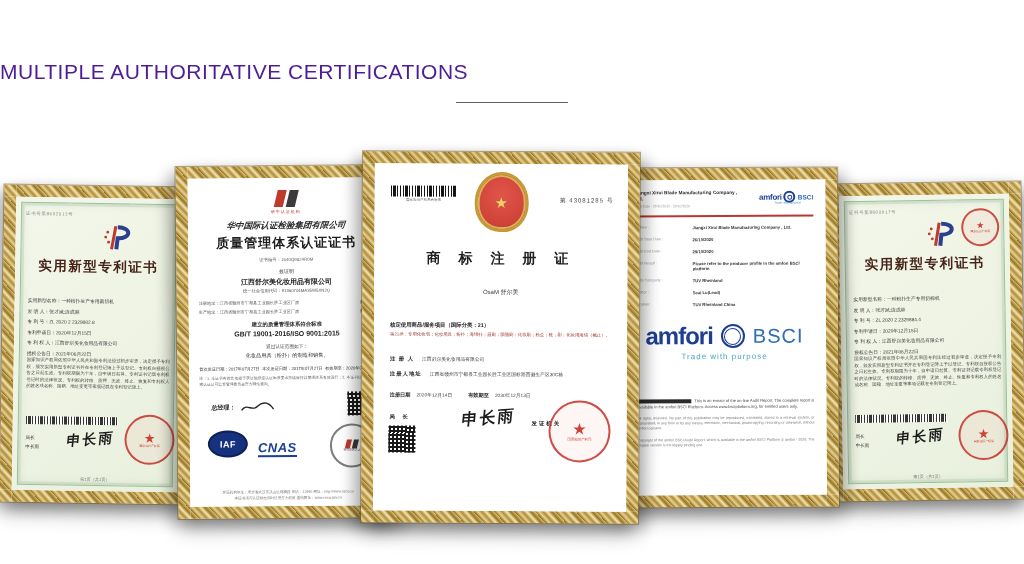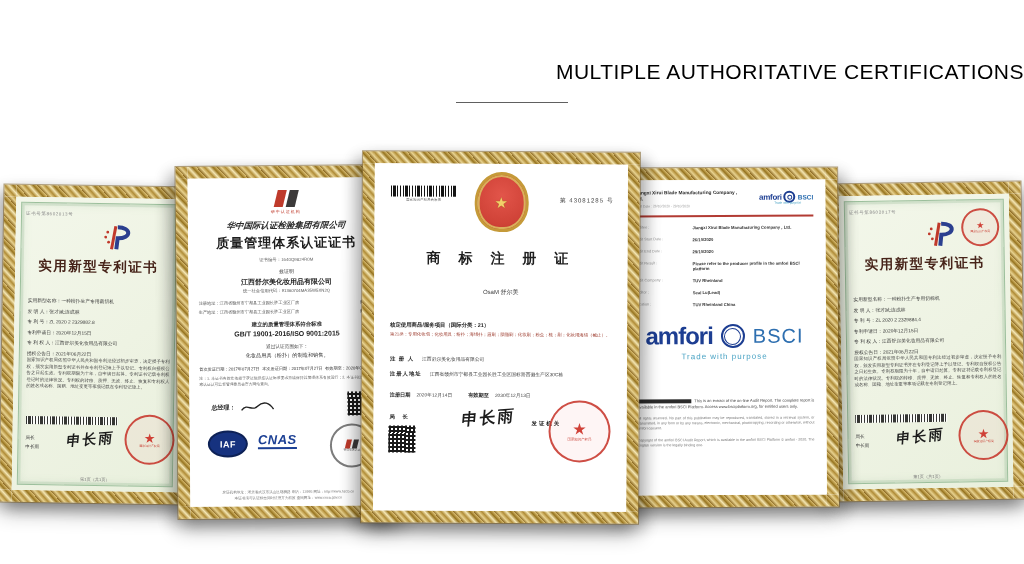--- a/index.html
+++ b/index.html
@@ -1,19 +1,19 @@
 <!DOCTYPE html>
 <html><head>
 <meta charset="utf-8">
 <style>
   html,body{margin:0;padding:0;background:#fff;}
   .stage{position:relative;width:1024px;height:564px;background:#ffffff;overflow:hidden;
          font-family:"Liberation Sans",sans-serif;color:#333;}
-  .heading{position:absolute;top:60px;left:0;right:0;text-align:right;font-size:21px;
-           font-weight:400;color:#000000;letter-spacing:.5px;}
+  .heading{position:absolute;top:60px;left:0;right:0;text-align:left;font-size:21px;
+           font-weight:400;color:#4c1d95;letter-spacing:.5px;}
   .heading-rule{position:absolute;top:102px;left:456px;width:112px;height:0;border-top:1.5px solid #606060;}
 
   
   .frame{position:absolute;box-sizing:border-box;border:12px solid #c9a44e;
          border-image:repeating-linear-gradient(47deg,#8f6d26 0px,#e8d28f 3px,#b08c37 6px,#f4e6b3 9px,#97741f 12px,#d9bd72 15px) 12;
          background:#fff;outline:1px solid rgba(120,90,28,.55);
          box-shadow:0 10px 20px rgba(0,0,0,.32),-9px 6px 14px rgba(0,0,0,.16),9px 6px 14px rgba(0,0,0,.16);}
   .pos-patent-left{left:2px;top:186px;width:190px;height:317px;transform:rotate(.9deg);z-index:2;}
   .pos-qms{left:177px;top:166px;width:220px;height:352px;transform:rotate(-.5deg);z-index:3;}
   .pos-tm{left:362px;top:152px;width:277px;height:371px;transform:rotate(.3deg);z-index:4;}
@@ -66,21 +66,21 @@
   .qms-std-intro{position:absolute;top:143px;left:0;width:100%;text-align:center;font-size:5.4px;font-weight:bold;color:#2a2a2a;}
   .qms-standard{position:absolute;top:152px;left:0;width:100%;text-align:center;font-size:7px;font-weight:bold;color:#1e1e1e;}
   .qms-scope-intro{position:absolute;top:165px;left:0;width:100%;text-align:center;font-size:4.7px;color:#444;}
   .qms-scope{position:absolute;top:174px;left:0;width:100%;text-align:center;font-size:5.2px;color:#2e2e2e;}
   .qms-dates{position:absolute;top:188px;left:10px;right:8px;display:flex;justify-content:space-between;font-size:4.2px;color:#333;}
   .qms-fine{position:absolute;top:198px;left:10px;right:8px;font-size:3.8px;line-height:1.5;color:#666;text-align:justify;}
   .qms-signer{position:absolute;top:222px;left:22px;display:flex;align-items:center;gap:4px;font-size:6px;font-weight:bold;color:#222;}
   .qms-qr{position:absolute;top:214px;right:14px;width:24px;height:24px;}
   .iaf{position:absolute;top:252px;left:18px;width:36px;height:23px;border-radius:50%;background:#16327f;border:2px solid #0d2156;
        color:#fff;display:flex;align-items:center;justify-content:center;font-weight:bold;font-size:9px;letter-spacing:.5px;}
-  .cnas{position:absolute;top:254px;left:68px;font-size:13px;font-weight:bold;font-style:italic;color:#1b3f94;letter-spacing:.5px;border-bottom:2px solid #1b3f94;}
+  .cnas{position:absolute;top:262px;left:68px;font-size:13px;font-weight:bold;font-style:italic;color:#1b3f94;letter-spacing:.5px;border-bottom:2px solid #1b3f94;}
   .qms-seal{position:absolute;top:246px;right:12px;width:40px;height:40px;border-color:rgba(70,70,70,.7);color:#444;background:none;}
   .qms-seal .qms-seal-h{display:flex;gap:2px;}
   .qms-seal .qms-seal-h i{width:5px;height:9px;background:#bf3a2b;transform:skewX(-14deg);}
   .qms-seal .qms-seal-h i.dk{background:#3c3a3a;}
   .qms-seal .seal-cap{font-size:2.8px;color:#555;line-height:1.2;}
   .qms-footer{position:absolute;bottom:5px;left:0;width:100%;text-align:center;font-size:3.6px;color:#777;line-height:1.5;}
 
   
   .tm-barcode-wrap{position:absolute;top:22px;left:16px;width:66px;}
   .tm-barcode{height:11px;}

